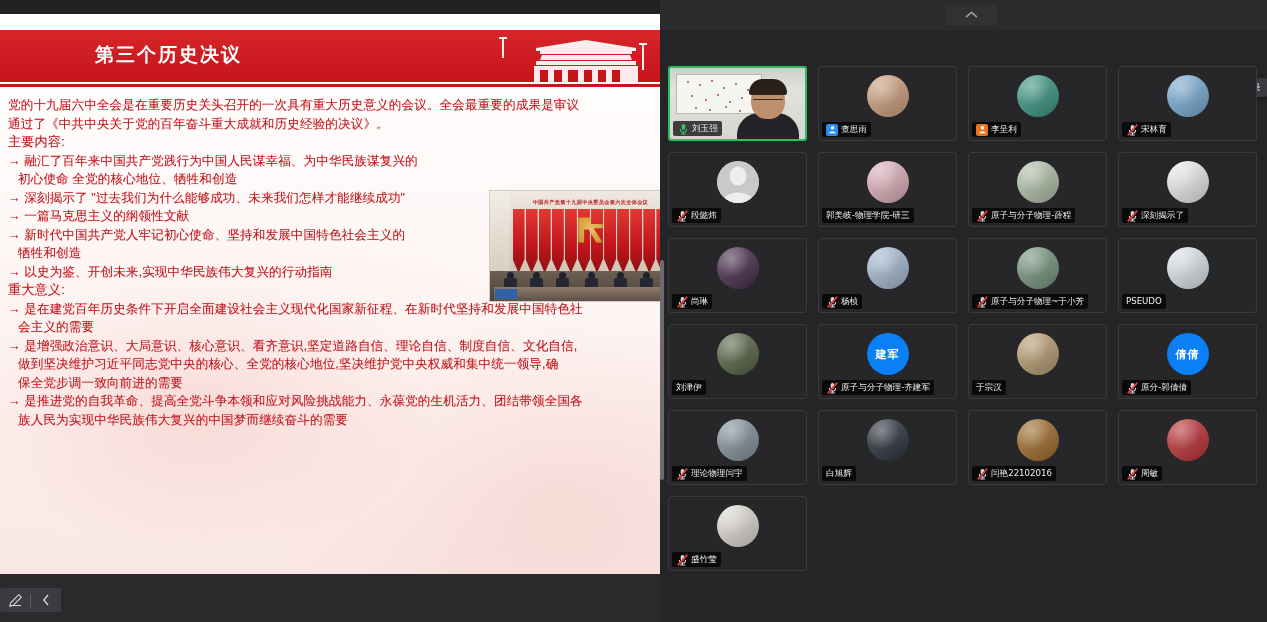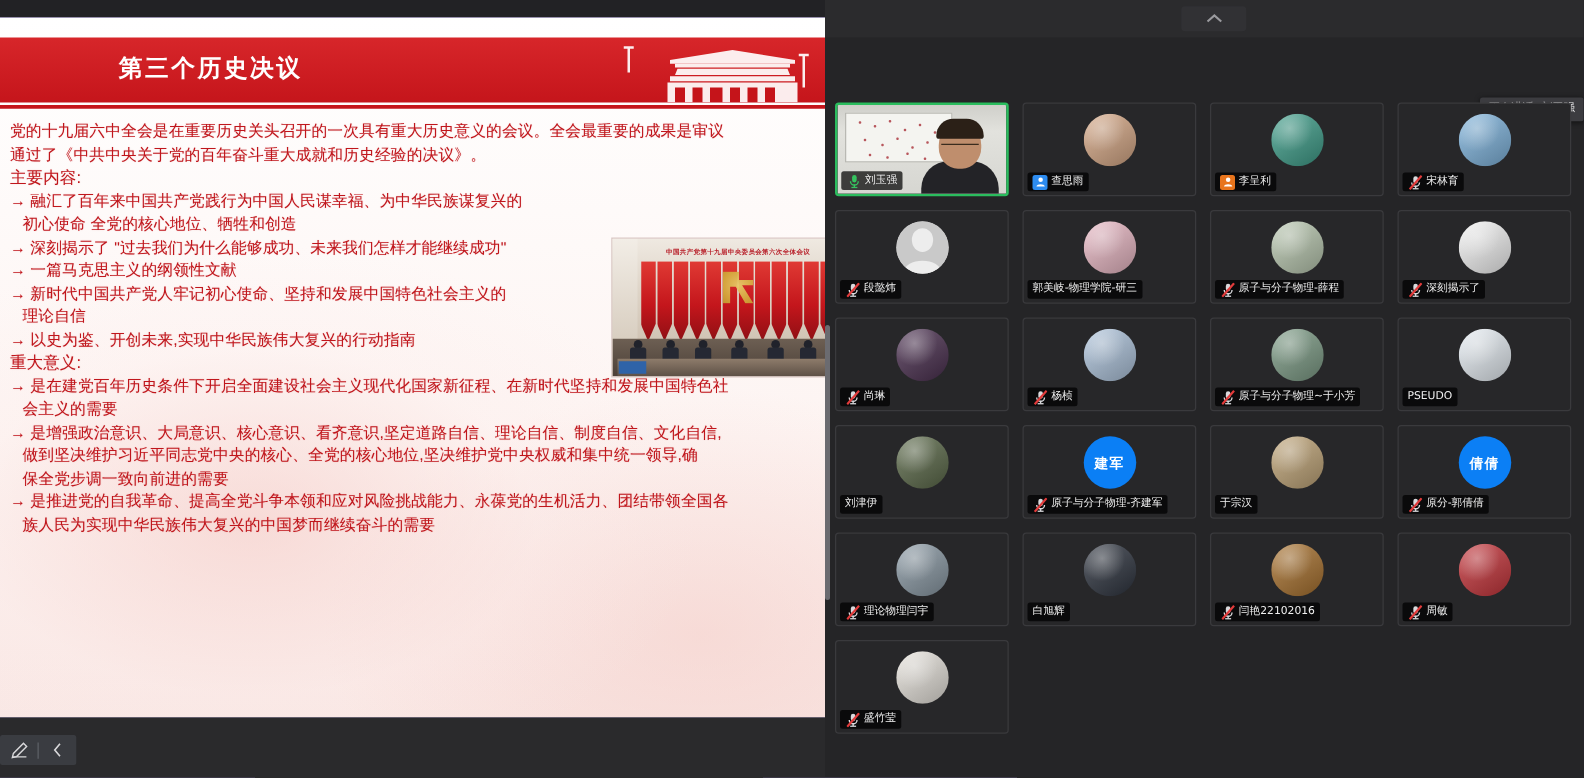--- a/index.html
+++ b/index.html
@@ -18,21 +18,21 @@
     background: #2a2a2c;
     overflow: hidden;
   }
   .share-topbar {
     position: absolute; left: 0; top: 0; width: 660px; height: 14px;
     background: #222225;
   }
   .slide {
     position: absolute; left: 0; top: 14px;
     width: 720px; height: 560px;
-    background: #c4b5fd;
+    background: #e5e5e5;
     overflow: hidden;
   }
   
   .slide-bg {
     position: absolute; inset: 0;
     background:
       radial-gradient(ellipse 70% 55% at 28% 72%, rgba(244,201,196,0.55) 0%, rgba(252,235,233,0.25) 45%, rgba(255,255,255,0) 72%),
       radial-gradient(ellipse 60% 50% at 78% 88%, rgba(243,199,193,0.45) 0%, rgba(255,255,255,0) 70%),
       linear-gradient(180deg,#ffffff 0%, #fdf4f2 60%, #f9e7e4 100%);
   }
@@ -131,21 +131,21 @@
   }
   .gal-topbar {
     position:absolute; left:0; top:0; width:607px; height:30px; background:#2b2b2d;
   }
   .collapse-btn {
     position:absolute; left:285px; top:5px; width:52px; height:20px;
     background:#313134; border-radius:3px;
     display:flex; align-items:center; justify-content:center; cursor:pointer;
   }
   .grid {
-    position:absolute; left:8px; top:82px; width:591px;
+    position:absolute; left:8px; top:66px; width:591px;
     display:grid;
     grid-template-columns: repeat(4, 139px);
     grid-gap: 11px 11px;
   }
   .tile {
     position:relative; width:139px; height:75px;
     background:#272729; border:1px solid #3a3a3d; border-radius:3px;
     overflow:hidden; cursor:pointer;
   }
   .tile.active { border:2px solid #2bbd5e; }
@@ -242,21 +242,21 @@
 
       <div class="slide-body" id="slide-body">
           <div class="sb-line">党的十九届六中全会是在重要历史关头召开的一次具有重大历史意义的会议。全会最重要的成果是审议</div>
           <div class="sb-line">通过了《中共中央关于党的百年奋斗重大成就和历史经验的决议》。</div>
           <div class="sb-line head">主要内容:</div>
           <div class="sb-line">→ 融汇了百年来中国共产党践行为中国人民谋幸福、为中华民族谋复兴的</div>
           <div class="sb-line indent">初心使命 全党的核心地位、牺牲和创造</div>
           <div class="sb-line">→ 深刻揭示了 "过去我们为什么能够成功、未来我们怎样才能继续成功"</div>
           <div class="sb-line">→ 一篇马克思主义的纲领性文献</div>
           <div class="sb-line">→ 新时代中国共产党人牢记初心使命、坚持和发展中国特色社会主义的</div>
-          <div class="sb-line indent">理论自信</div>
+          <div class="sb-line indent">牺牲和创造</div>
           <div class="sb-line">→ 以史为鉴、开创未来,实现中华民族伟大复兴的行动指南</div>
           <div class="sb-line head">重大意义:</div>
           <div class="sb-line">→ 是在建党百年历史条件下开启全面建设社会主义现代化国家新征程、在新时代坚持和发展中国特色社</div>
           <div class="sb-line indent">会主义的需要</div>
           <div class="sb-line">→ 是增强政治意识、大局意识、核心意识、看齐意识,坚定道路自信、理论自信、制度自信、文化自信,</div>
           <div class="sb-line indent">做到坚决维护习近平同志党中央的核心、全党的核心地位,坚决维护党中央权威和集中统一领导,确</div>
           <div class="sb-line indent">保全党步调一致向前进的需要</div>
           <div class="sb-line">→ 是推进党的自我革命、提高全党斗争本领和应对风险挑战能力、永葆党的生机活力、团结带领全国各</div>
           <div class="sb-line indent">族人民为实现中华民族伟大复兴的中国梦而继续奋斗的需要</div>
         </div>

